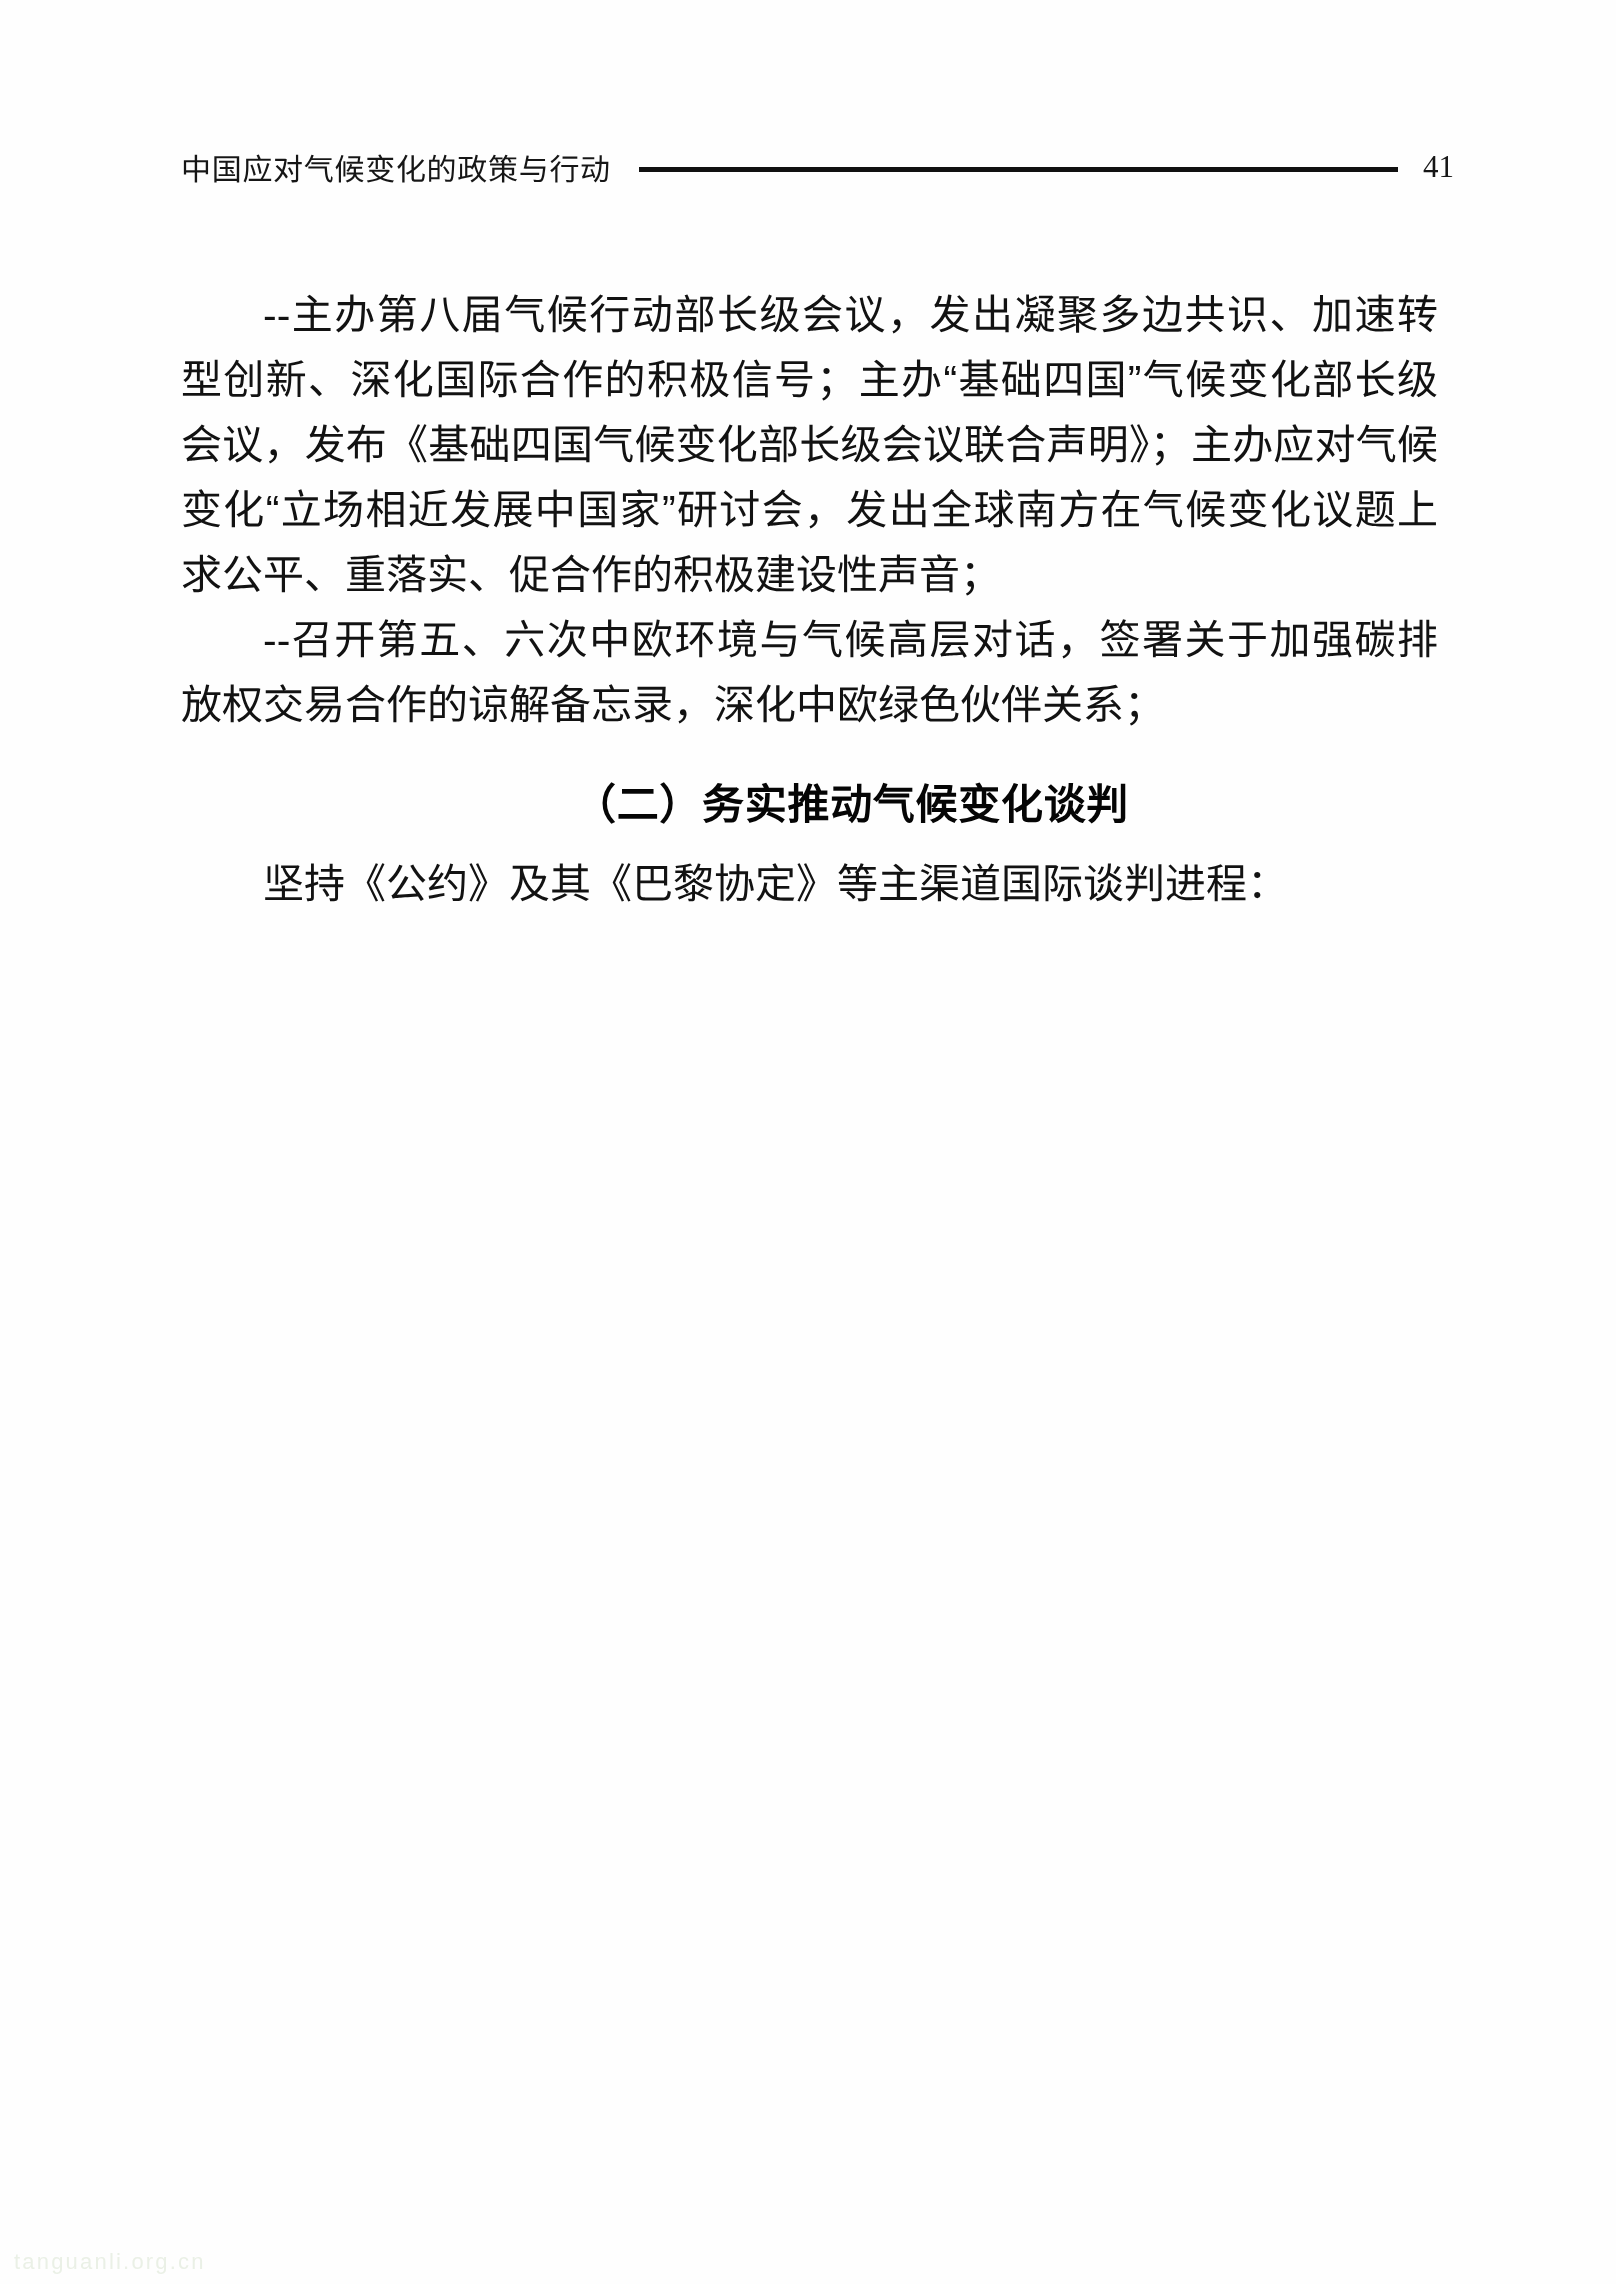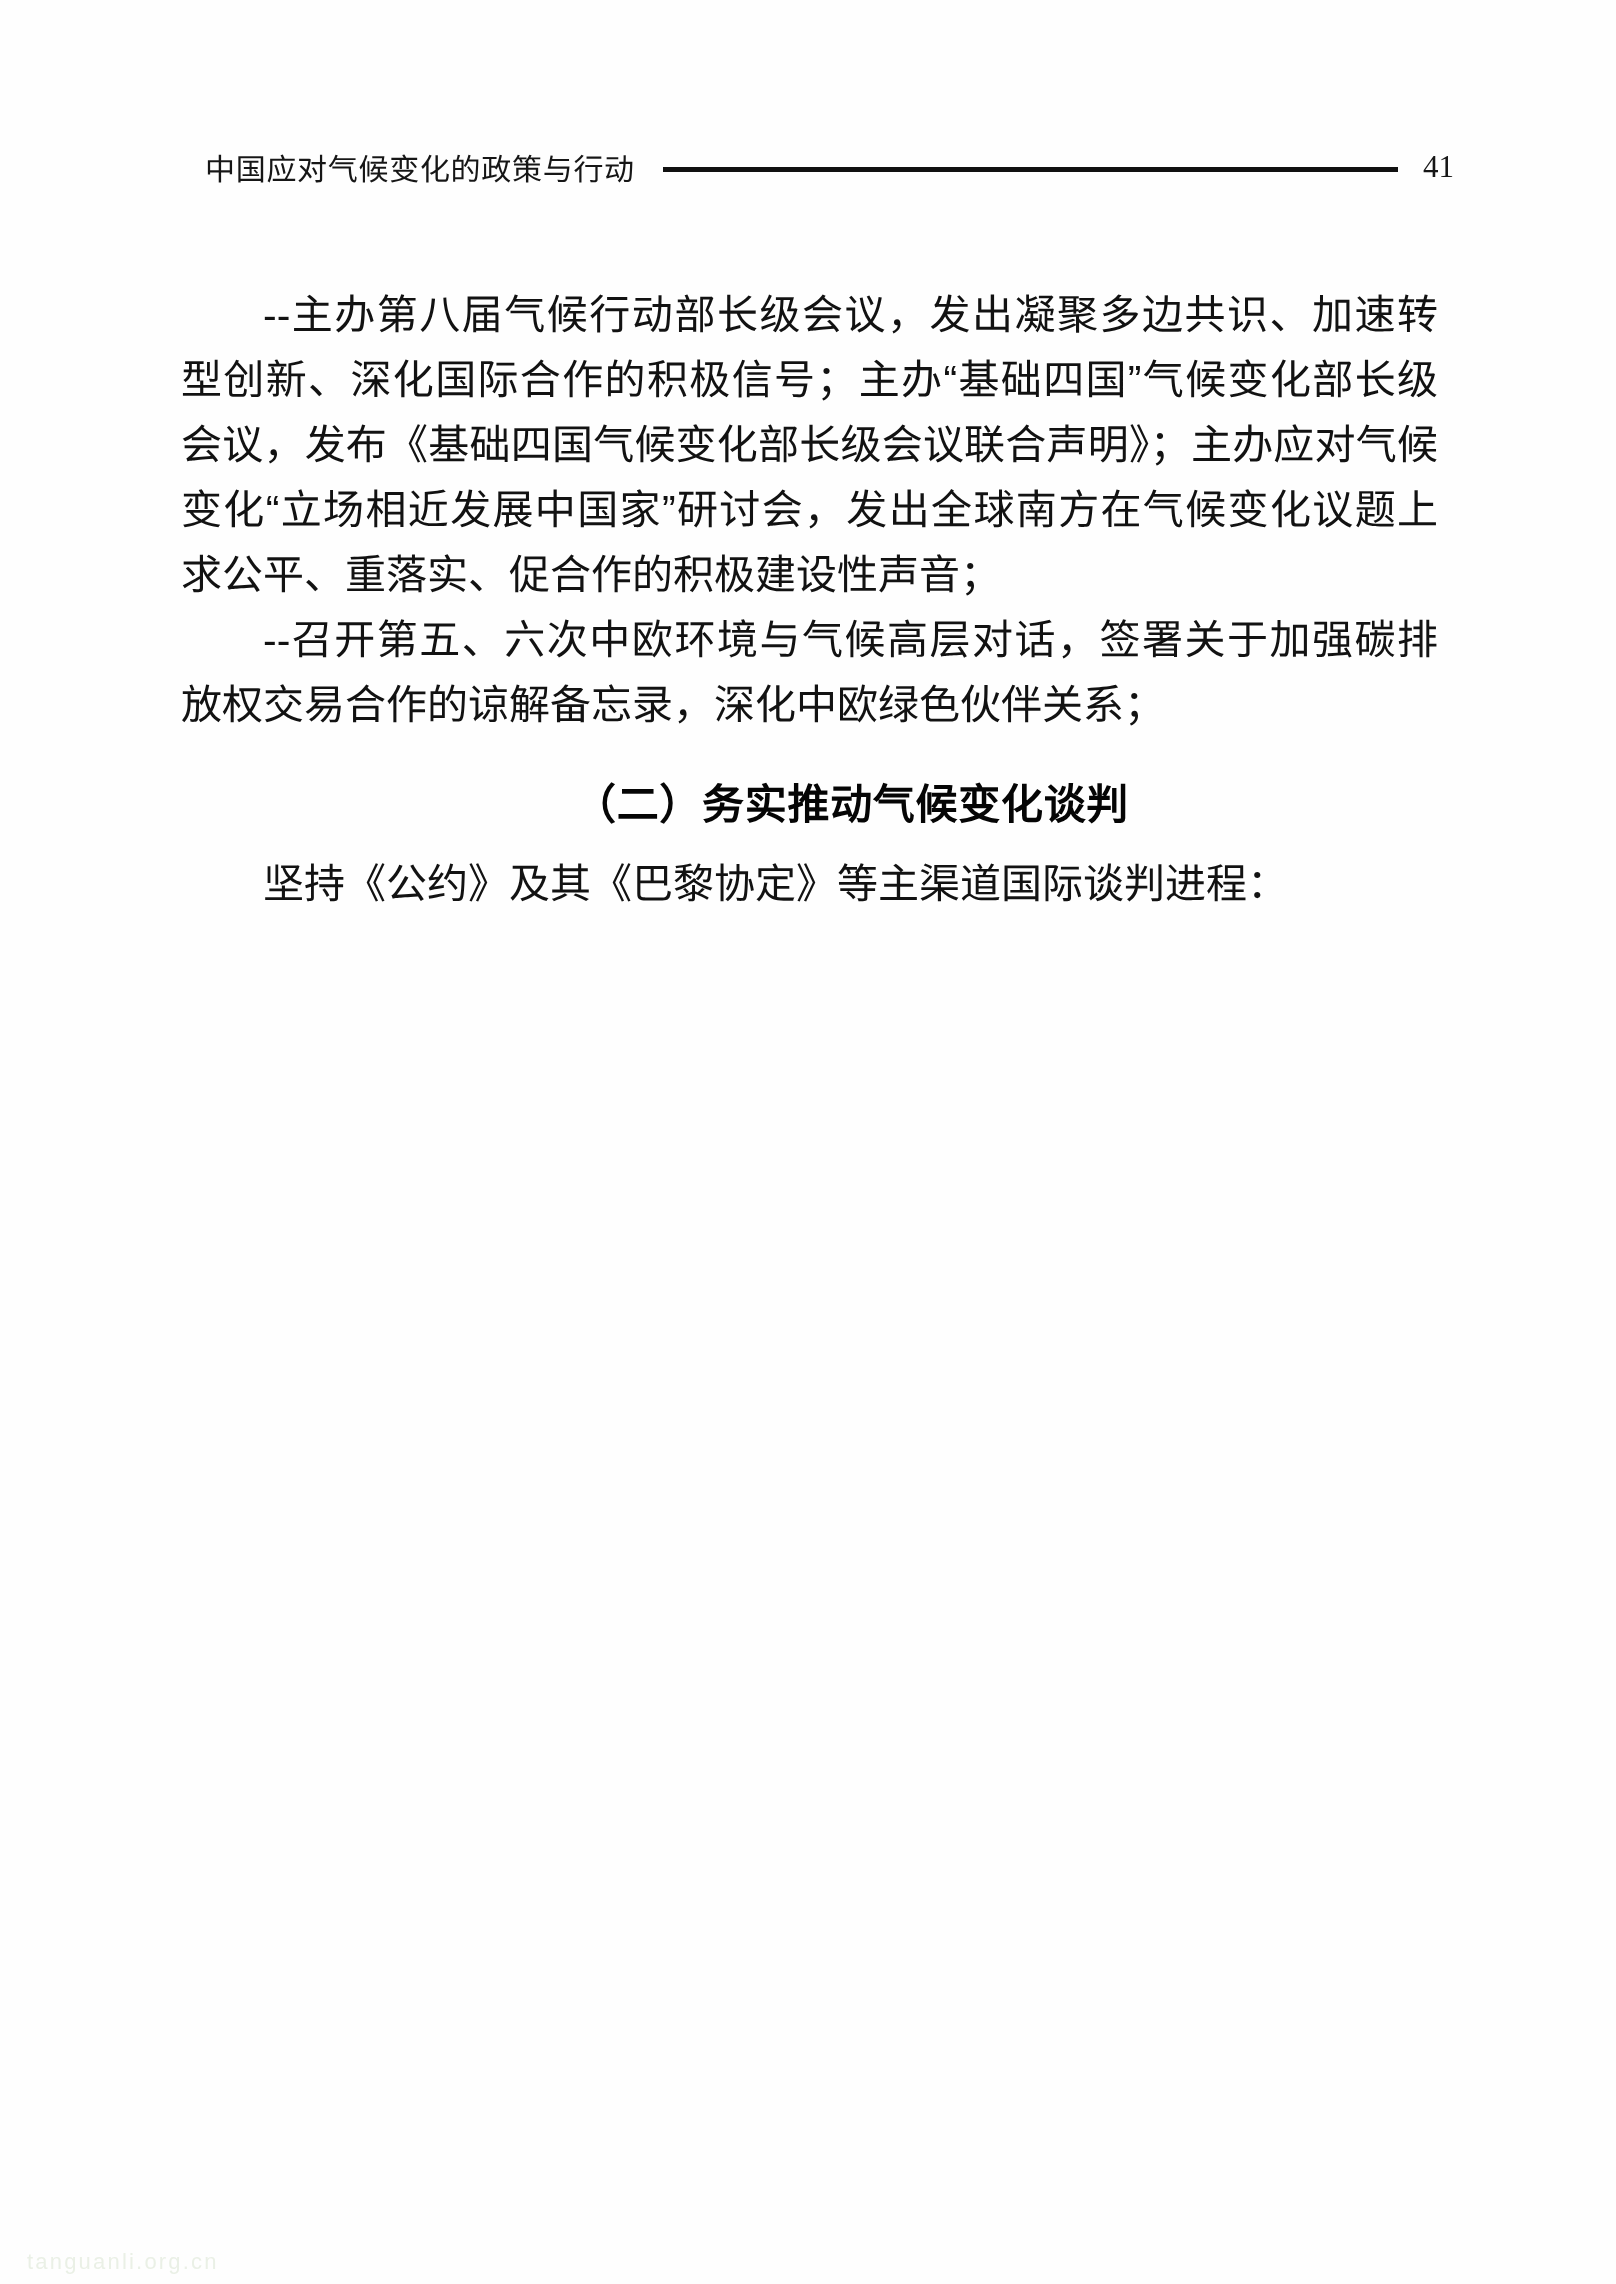--- a/index.html
+++ b/index.html
@@ -23,21 +23,20 @@
   
   .page-header {
     position: absolute;
     top: 138px;
     left: 181px;
     right: 149px;
     height: 58px;
     display: flex;
     align-items: center;
     gap: 0;
-    margin-left: 24px;
   }
 
   .header-title {
     font-size: 30px;
     letter-spacing: 0.7px;
     white-space: nowrap;
     color: #161616;
     font-family: "Liberation Sans", "DejaVu Sans", sans-serif;
     font-weight: 400;
   }
@@ -93,21 +92,21 @@
     font-weight: 700;
     color: #050505;
     letter-spacing: 0.7px;
     font-family: "Liberation Sans", "DejaVu Sans", sans-serif;
     text-align: center;
   }
 
   
   .watermark {
     position: absolute;
-    left: 27px;
+    left: 14px;
     bottom: 9px;
     font-size: 22px;
     letter-spacing: 2.2px;
     color: #eaf0e6;
     font-family: "Liberation Sans", "DejaVu Sans", sans-serif;
     user-select: none;
   }
 </style>
 </head>
 <body>

